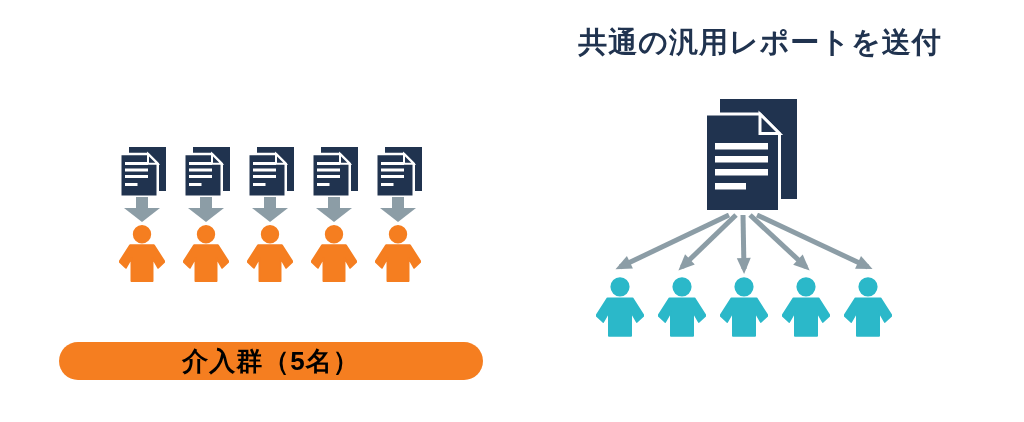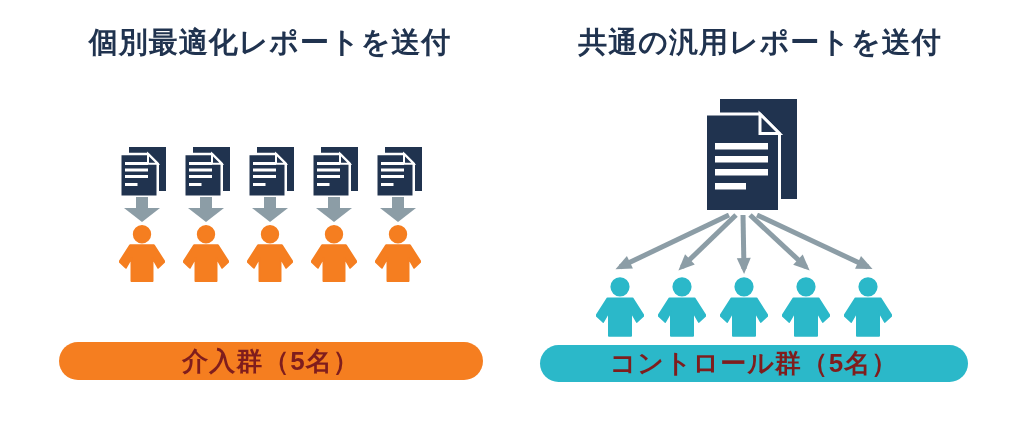--- a/index.html
+++ b/index.html
@@ -33,40 +33,39 @@
   .fan-svg{position:absolute;left:589px;top:213px;}
   .people-row{
     position:absolute;top:277px;left:589px;width:310px;
     display:flex;
   }
   .people-row .person-cell{width:62px;display:flex;justify-content:center;}
 
   .pill{
     position:absolute;height:38px;border-radius:19px;
     display:flex;align-items:center;justify-content:center;
-    color:#7f1d1d;font-size:26px;font-weight:700;letter-spacing:1px;
+    color:#000000;font-size:26px;font-weight:700;letter-spacing:1px;
   }
   .pill.orange{left:59px;top:342px;width:424px;background:var(--orange,#F57E20);}
   .pill.teal{left:540px;top:345px;width:428px;height:37px;background:var(--teal,#2BB8C9);}
 
   .doc-fill{fill:var(--navy,#20334F);}
   .doc-front{fill:var(--navy,#20334F);stroke:#fff;}
   .doc-line{fill:#fff;}
   .arrow-fill{fill:var(--arrow-gray,#8C9DA6);}
   .person-orange{fill:var(--orange,#F57E20);stroke:var(--orange,#F57E20);stroke-width:2;stroke-linejoin:round;}
   .person-teal{fill:var(--teal,#2BB8C9);stroke:var(--teal,#2BB8C9);stroke-width:2;stroke-linejoin:round;}
   .fan-line{stroke:var(--arrow-gray,#8C9DA6);stroke-width:5;fill:none;}
   .ah{fill:var(--arrow-gray,#8C9DA6);}
 </style>
 </head>
 <body>
 
 <div class="canvas">
 
-  <h2 class="panel-title left">個別最適化レポートを送付</h2>
 
   <div class="groups-row" id="left-groups">
   <div class="delivery-group">
     <svg class="doc-svg" width="47" height="51" viewBox="0 0 47 51">
       <rect class="doc-fill" x="10" y="0" width="37" height="44"></rect>
       <path class="doc-front" stroke-width="2.5" d="M1.25,7 L29,7 L38.75,16.75 L38.75,49.75 L1.25,49.75 Z"></path>
       <polygon class="doc-front" stroke-width="2" points="29,7 29,16.75 38.75,16.75"></polygon>
       <rect class="doc-line" x="6" y="15" width="23" height="3"></rect>
       <rect class="doc-line" x="6" y="21.5" width="23" height="3"></rect>
       <rect class="doc-line" x="6" y="28" width="23" height="3"></rect>
@@ -222,17 +221,14 @@
   </div>
 
   <div class="person-cell">
     <svg width="48" height="60" viewBox="0 0 50 62">
       <circle class="person-teal" cx="25" cy="10" r="9"></circle>
       <path class="person-teal" d="M12,22 L38,22 L49.5,40 L42.5,46.5 L36.5,36 L36.5,61 L13.5,61 L13.5,36 L7.5,46.5 L0.5,40 Z"></path>
     </svg>
   </div>
 </div>
 
-  <div class="pill teal">
-    <span>コントロール群（5名）</span>
-  </div>
 
 </div>
 
 </body></html>

